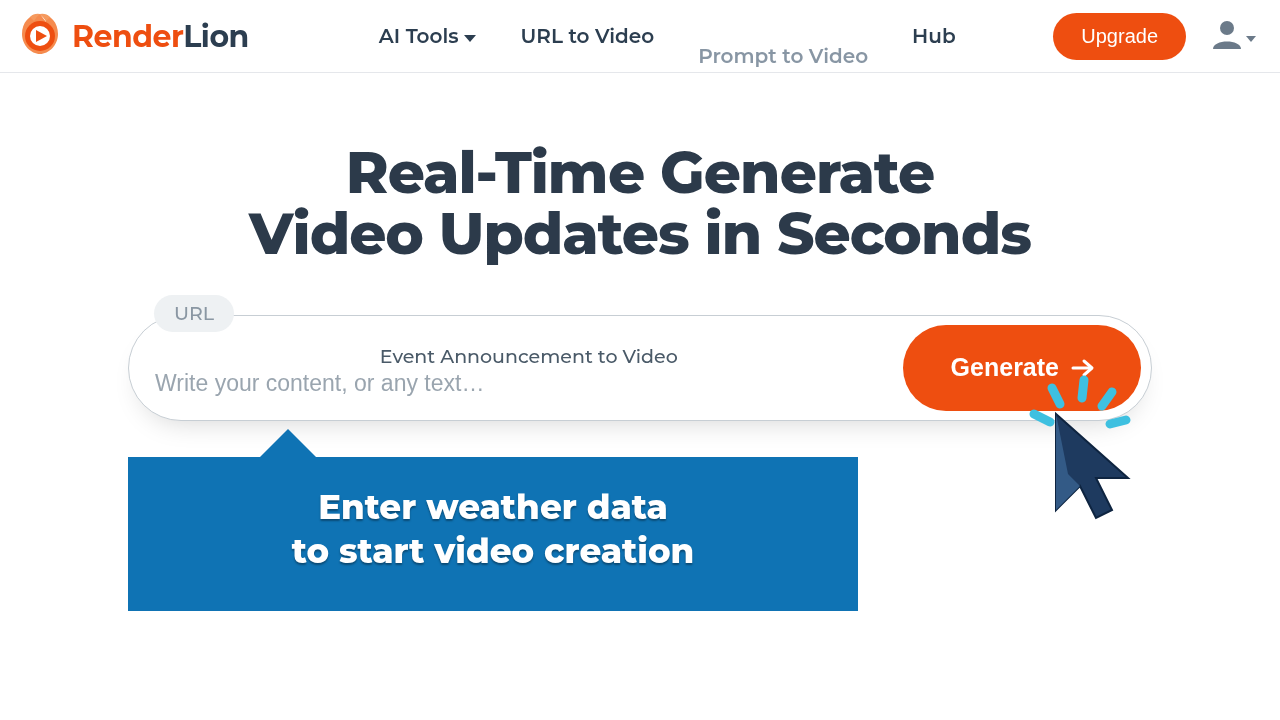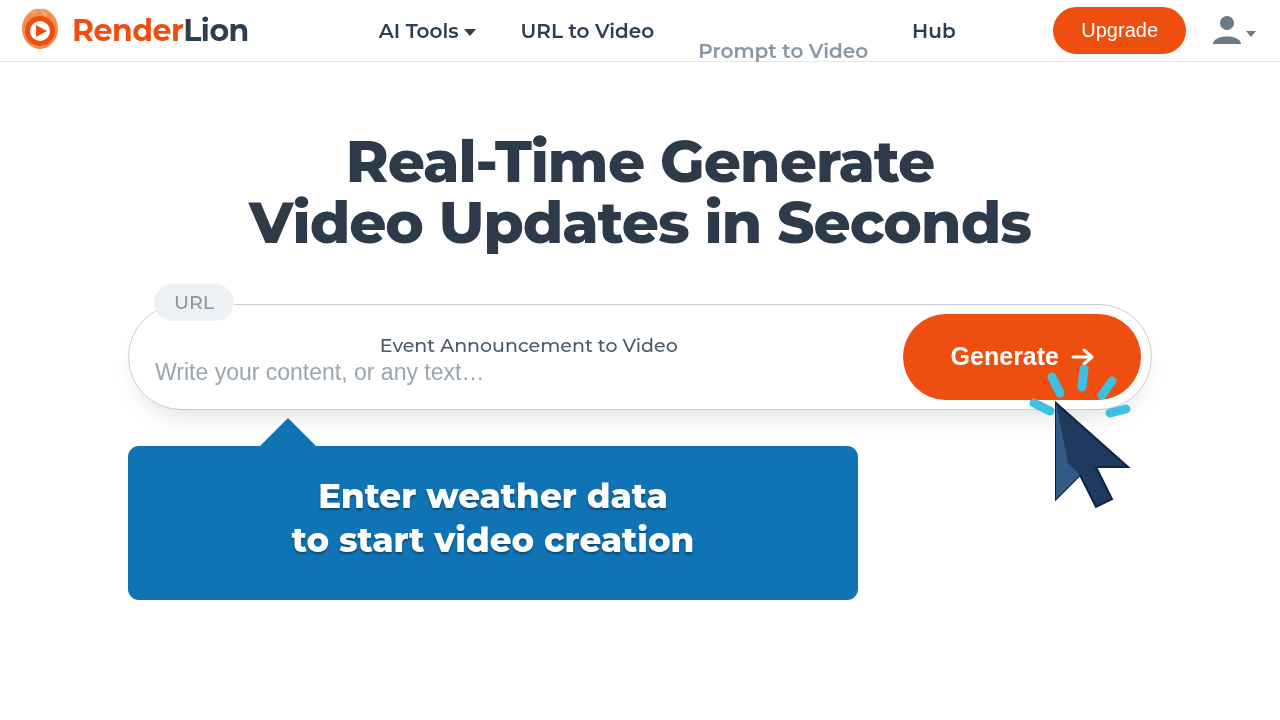--- a/index.html
+++ b/index.html
@@ -7,21 +7,21 @@
     font-family: "Segoe UI", Montserrat, Arial, sans-serif;
     background: #ffffff;
     width: 1280px;
     height: 720px;
     overflow: hidden;
     color: #2c3e50;
   }
 
   
   .header {
-    height: 62px;
+    height: 73px;
     border-bottom: 1px solid #e5e7eb;
     display: flex;
     align-items: center;
     padding: 0 24px 0 16px;
   }
   .logo {
     display: flex;
     align-items: center;
     gap: 8px;
     cursor: pointer;
@@ -180,21 +180,20 @@
 
   
   .callout {
     margin-top: 36px;
     width: 730px;
     background: #0f73b4;
     color: #fff;
     text-align: center;
     padding: 28px 20px 38px;
     position: relative;
-    border-radius: 11px;
   }
   .callout::before {
     content: "";
     position: absolute;
     top: -28px;
     left: 130px;
     width: 0; height: 0;
     border-left: 30px solid transparent;
     border-right: 30px solid transparent;
     border-bottom: 30px solid #0f73b4;

